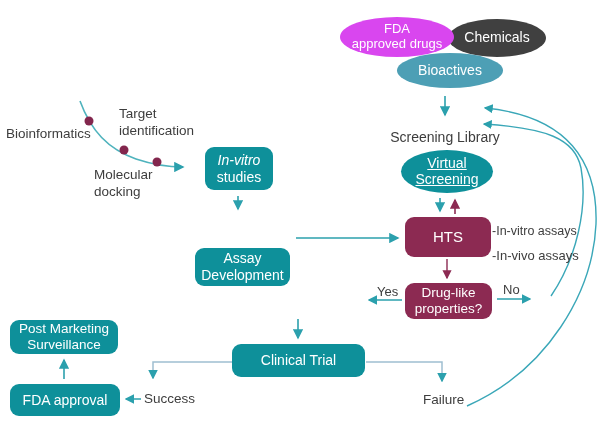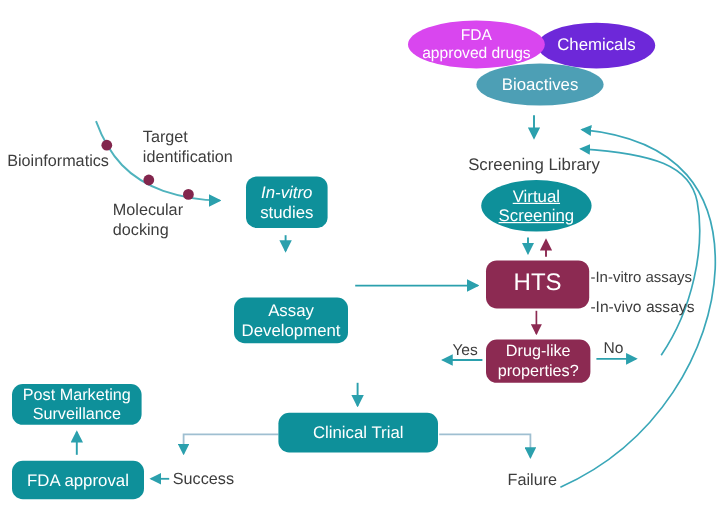--- a/index.html
+++ b/index.html
@@ -11,33 +11,33 @@
   
   .node{
     position:absolute;display:flex;align-items:center;justify-content:center;
     text-align:center;color:#ffffff;background:#0E909A;border-radius:9px;
     font-size:14px;line-height:1.18;white-space:pre-line;
   }
   .node.maroon{background:#8C2A52;}
   .n-invitro{left:205px;top:147px;width:68px;height:43px;}
   .n-invitro .it{font-style:italic;}
   .n-assay{left:195px;top:217px;width:95px;height:38px;margin-top:31px;}
-  .n-hts{left:405px;top:217px;width:86px;height:40px;font-size:20px;}
+  .n-hts{left:405px;top:217px;width:86px;height:40px;font-size:15px;}
   .n-druglike{left:405px;top:283px;width:87px;height:36px;font-size:13.5px;}
   .n-lead{left:232px;top:283px;width:131px;height:33px;}
   .n-clinical{left:232px;top:344px;width:133px;height:33px;}
   .n-postmkt{left:10px;top:320px;width:108px;height:34px;font-size:13.5px;}
   .n-fdaappr{left:10px;top:384px;width:110px;height:32px;font-size:14px;}
   
   .ellipse{
     position:absolute;display:flex;align-items:center;justify-content:center;
     text-align:center;color:#ffffff;border-radius:50%;font-size:14px;
     line-height:1.12;white-space:pre-line;
   }
-  .e-chemicals{left:448px;top:19px;width:98px;height:38px;background:#6d28d9;z-index:1;}
+  .e-chemicals{left:448px;top:19px;width:98px;height:38px;background:#404040;z-index:1;}
   .e-fda{left:340px;top:17px;width:114px;height:40px;background:#d946ef;font-size:13px;z-index:2;}
   .e-bioactives{left:397px;top:53px;width:106px;height:35px;background:#4D9FB5;z-index:3;}
   .e-virtual{left:401px;top:150px;width:92px;height:43px;background:#0E909A;z-index:1;text-decoration:underline;}
   
   .lbl{
     position:absolute;color:#3D3D3D;font-size:13.5px;line-height:1.24;
     white-space:pre-line;
   }
   .l-library{left:385px;top:129px;width:120px;text-align:center;font-size:14px;}
   .l-bioinfo{left:6px;top:126px;}

